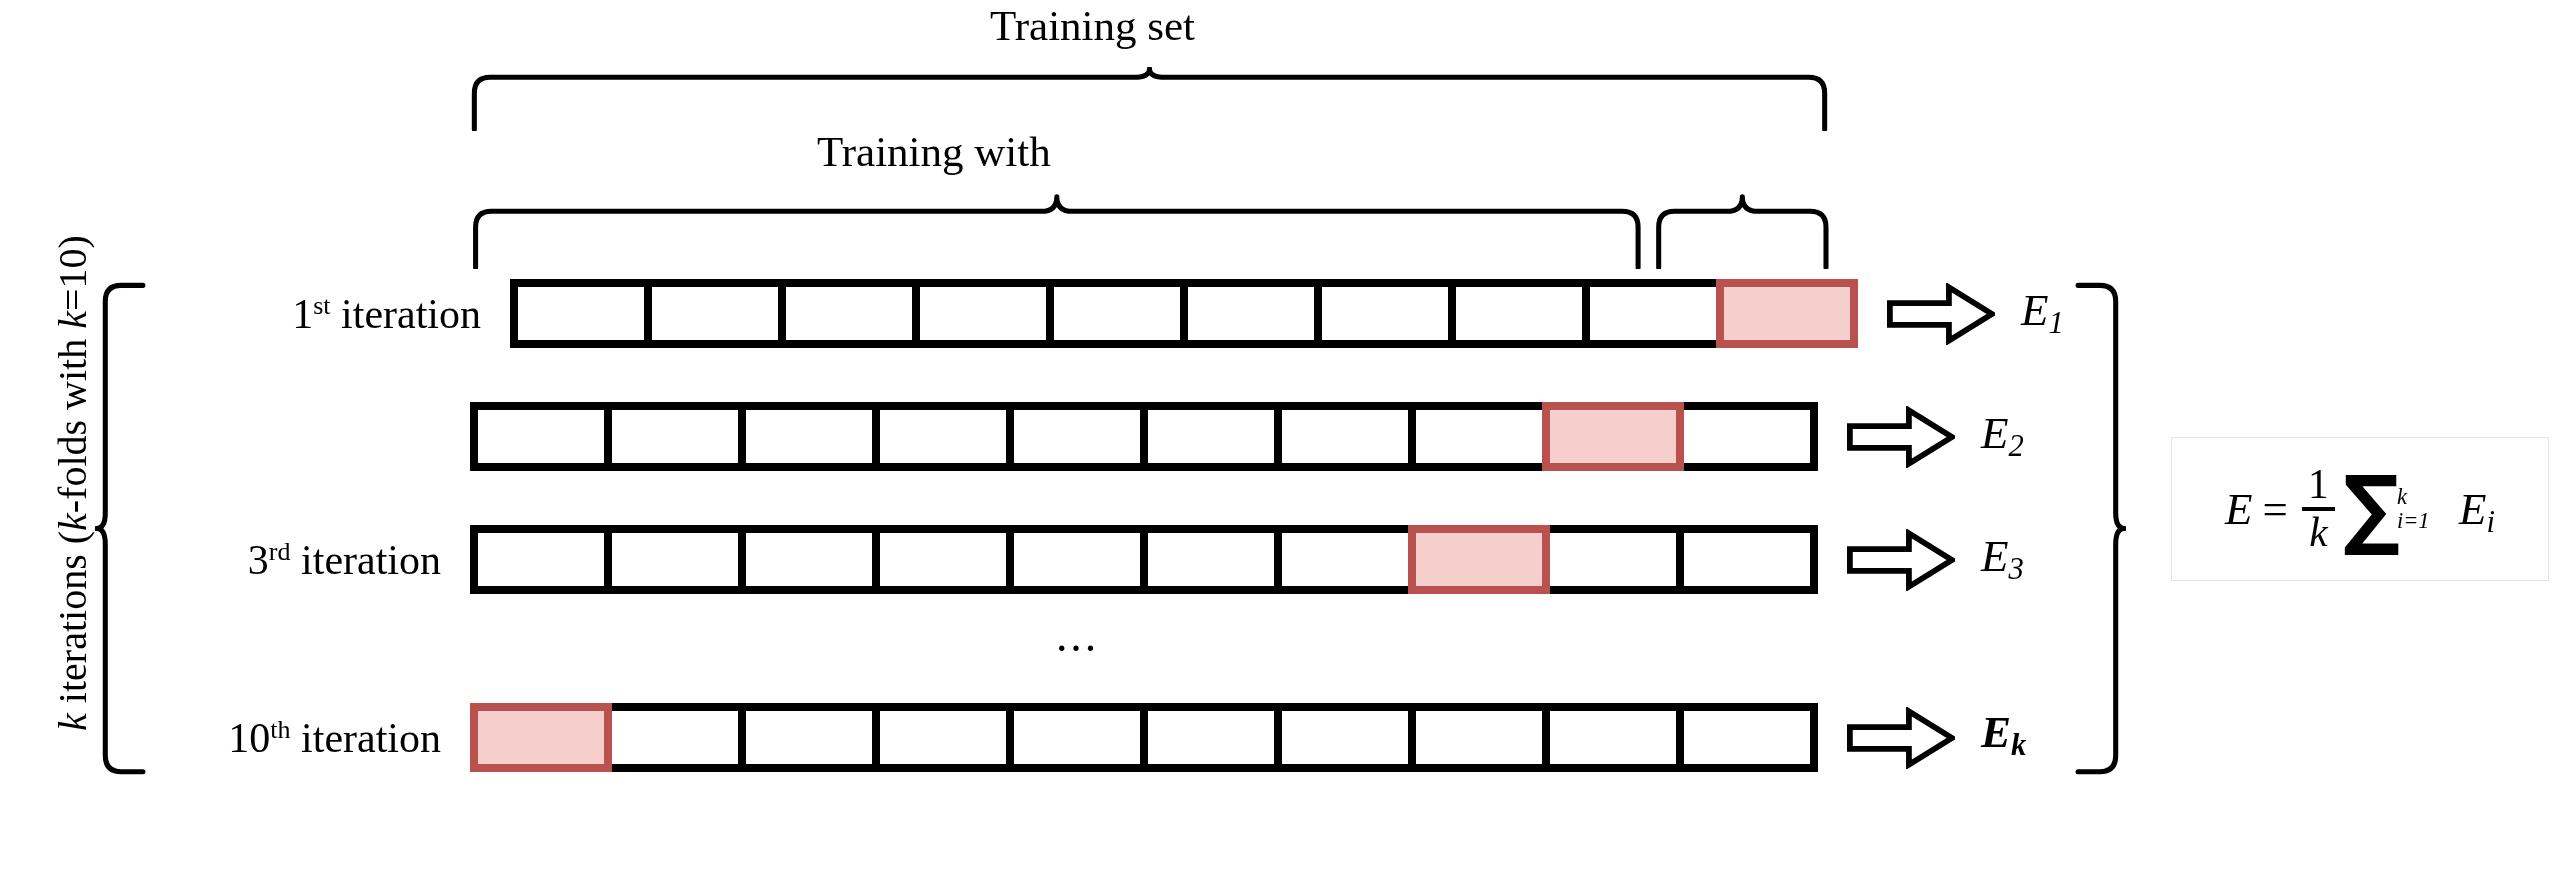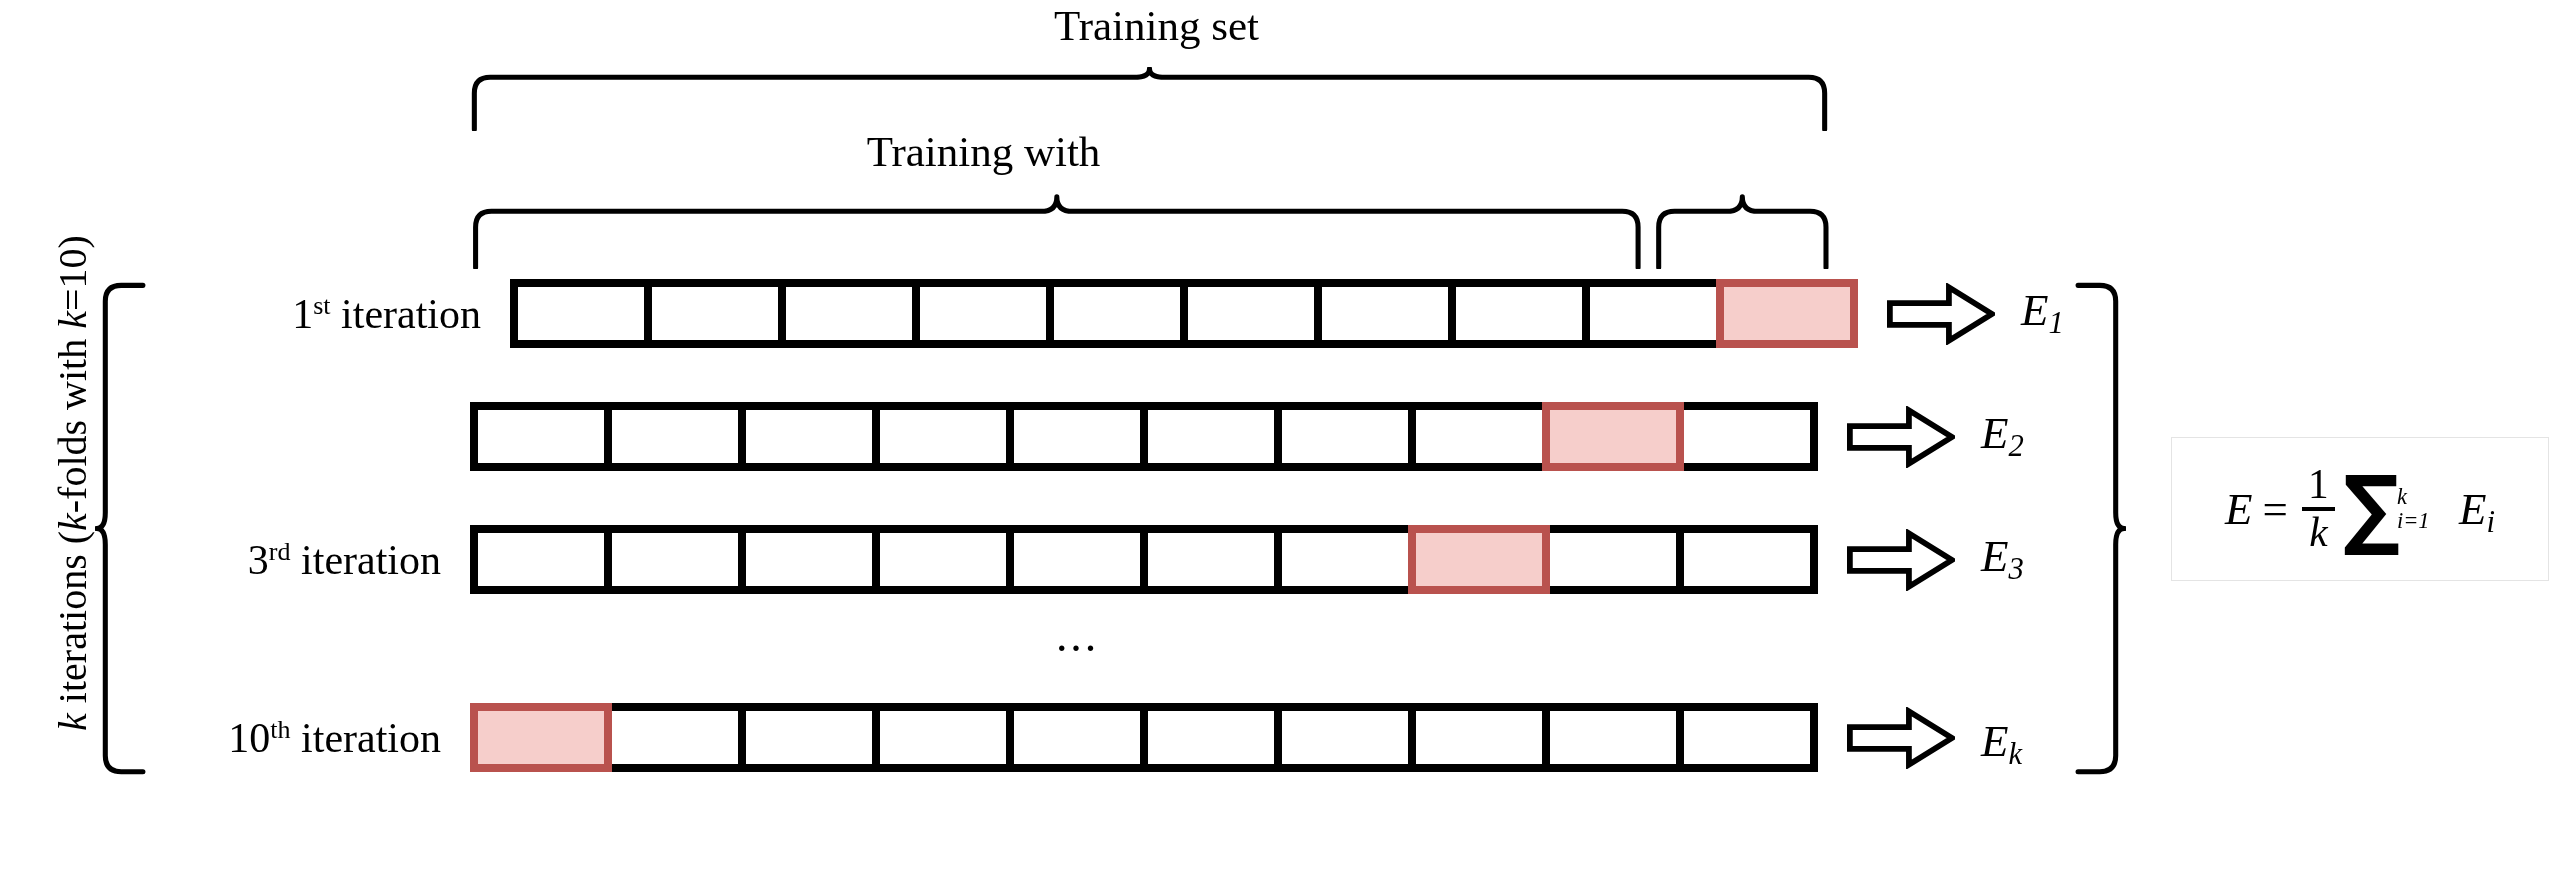--- a/index.html
+++ b/index.html
@@ -37,21 +37,20 @@
     transform-origin: center center;
   }
   #side-label i { font-style: italic; }
 
   
   .caption {
     position: absolute;
     font-size: 43px;
     line-height: 1;
     white-space: nowrap;
-    text-align: center;
   }
   #cap-training-set { left: 990px; top: 4.3px; width: 333px; }
   #cap-training-folds { left: 817px; top: 130px; width: 333px; }
   #cap-testing-fold { left: 1583px; top: 130px; width: 333px; }
 
   
   .brace { position: absolute; }
 
   
   .row {
@@ -310,21 +309,21 @@
         <div class="cell" style="width: 142px;"></div>
         <div class="cell" style="width: 142px;"></div>
         <div class="cell" style="width: 142px;"></div>
         <div class="cell" style="width: 142px;"></div>
         <div class="cell" style="width: 142px;"></div>
         <div class="cell" style="width: 142px;"></div>
       </div>
     <svg class="arrow-wrap" style="left:1847px; top:4.3px;" width="108" height="62" viewBox="0 0 150 86" fill="none">
       <path d="M4,28 L86,28 L86,6 L146,43 L86,80 L86,58 L4,58 Z" stroke="#000" stroke-width="8" fill="#fff" stroke-linejoin="miter"></path>
     </svg>
-    <div class="e-label" style="left:1981px; top:16px;">
+    <div class="e-label" style="left:1981px; top:7px;font-weight:bold;">
       <span>E</span><sub>k</sub>
     </div>
   </div>
 
   <div id="formula-box">
     <div class="formula">
       <span>E</span>
       <span class="op">=</span>
       <span class="frac">
         <span class="num">1</span>

